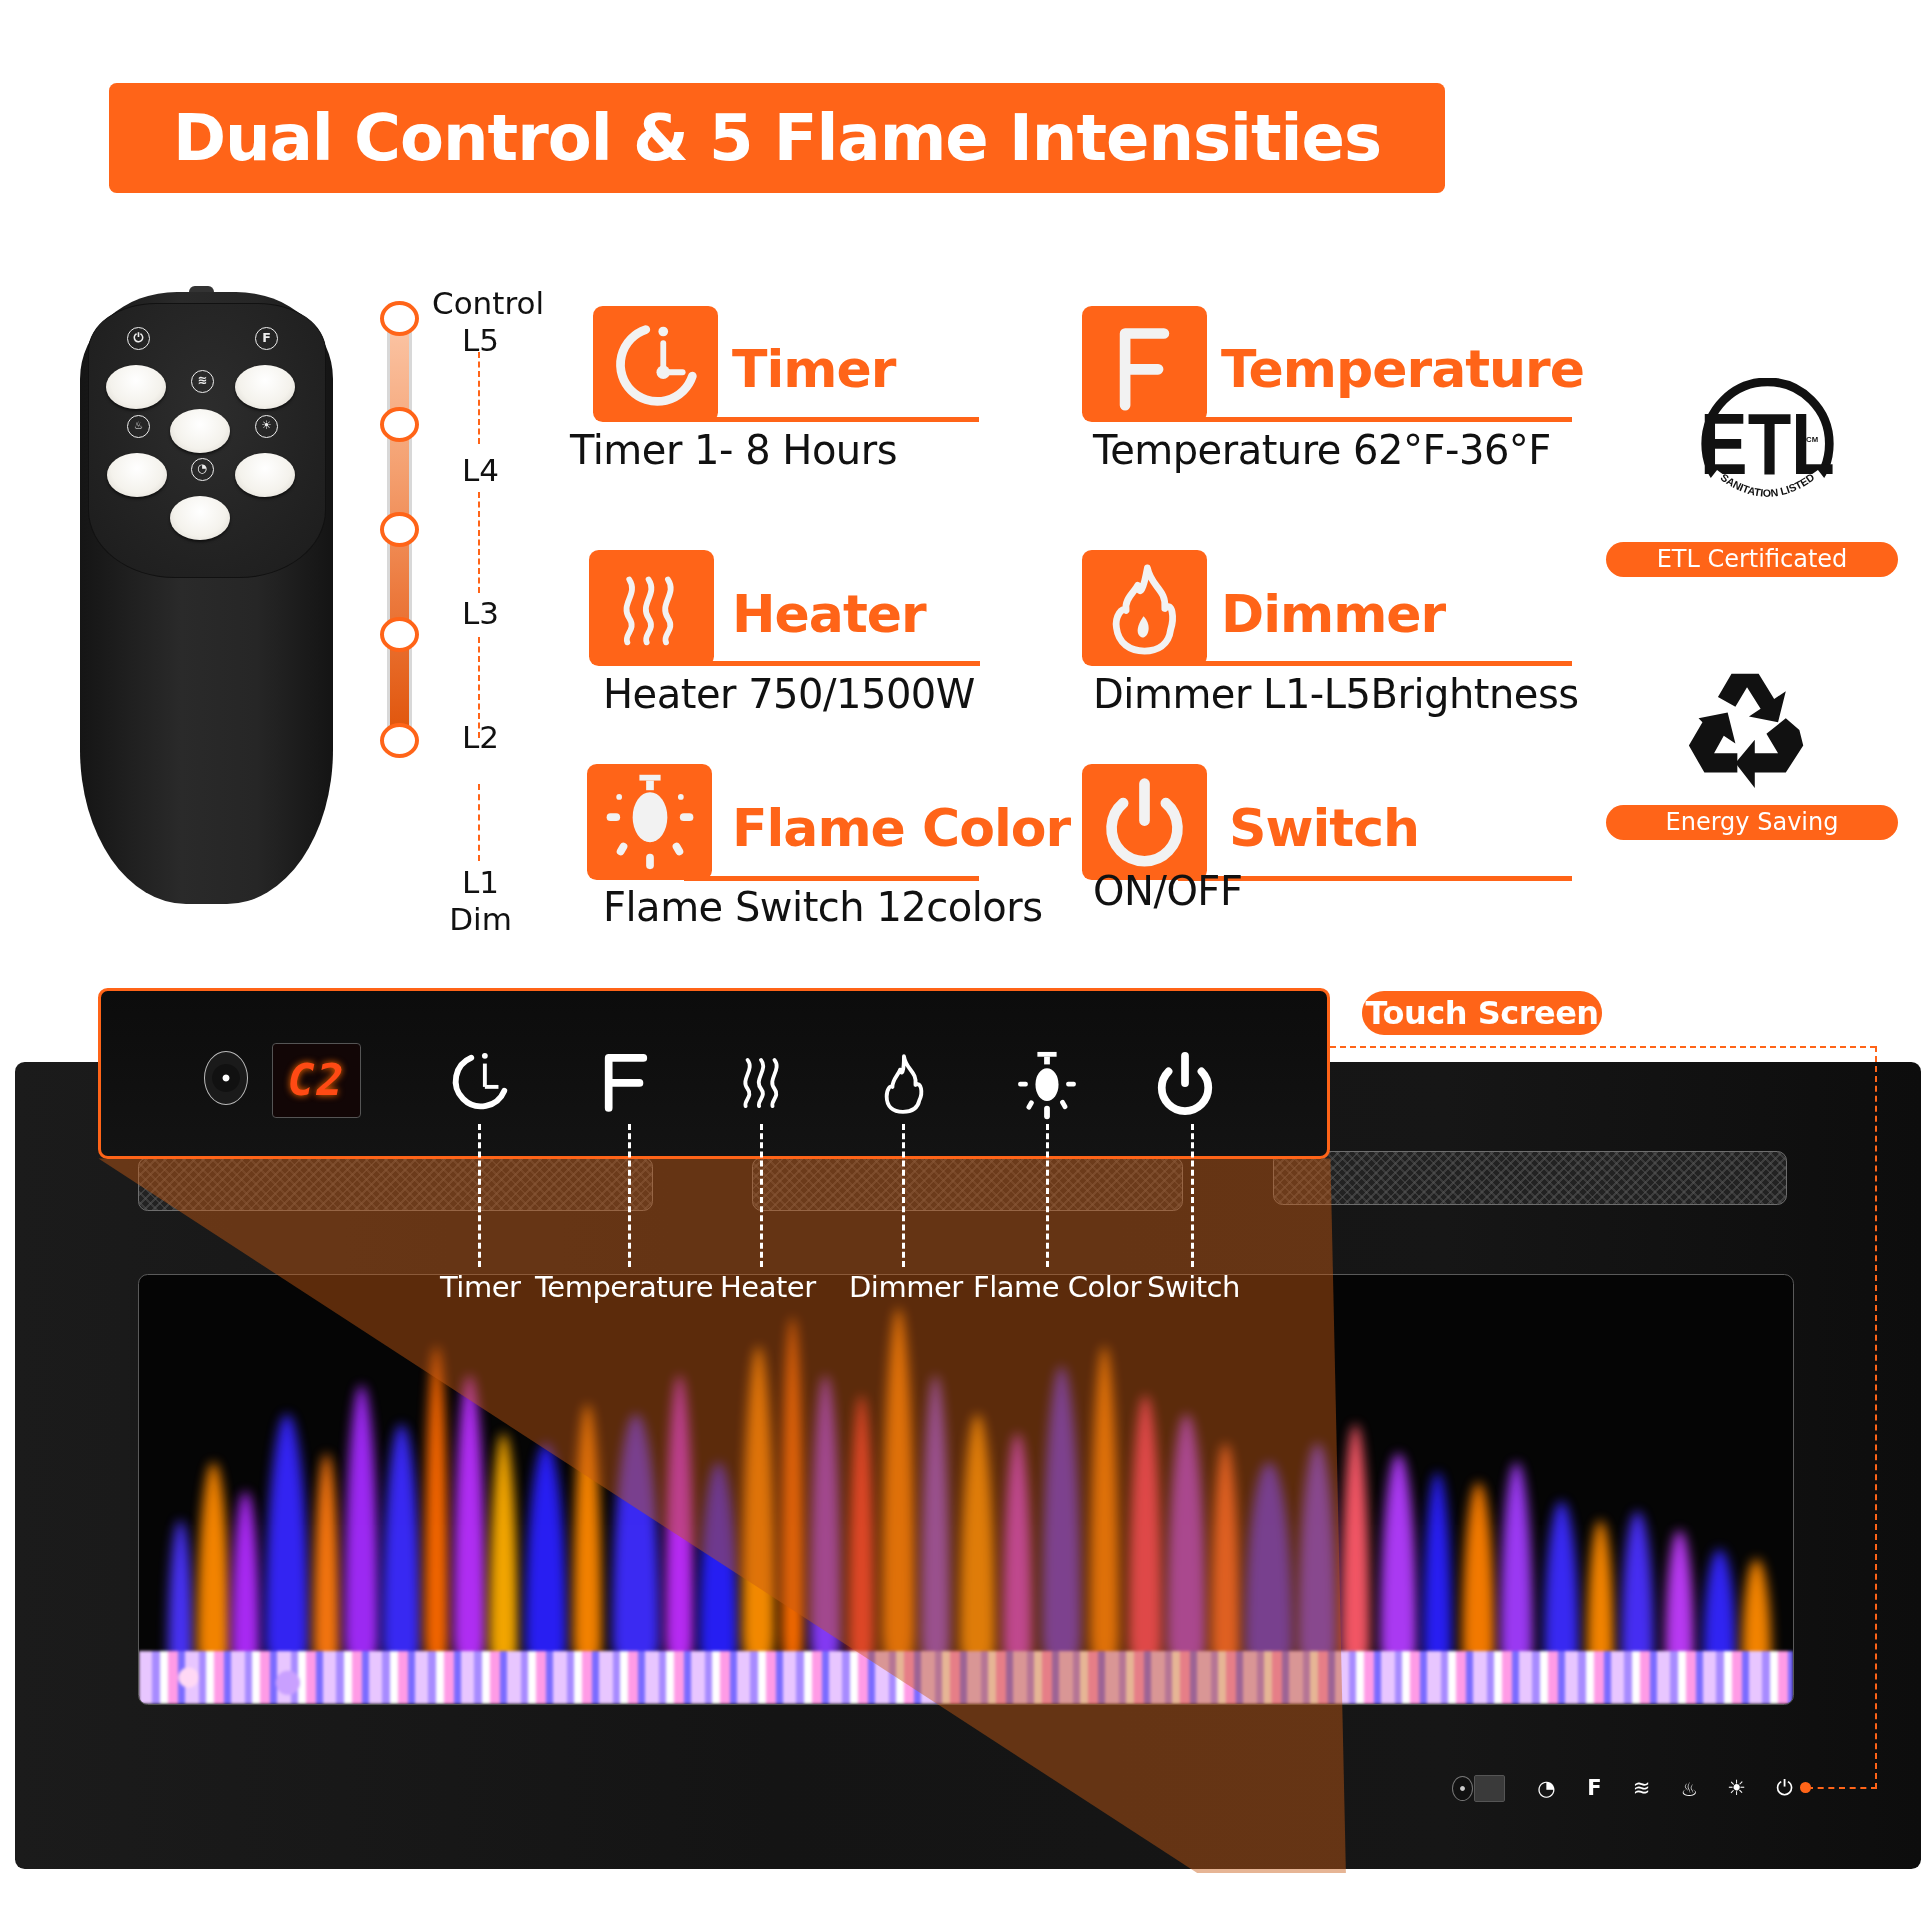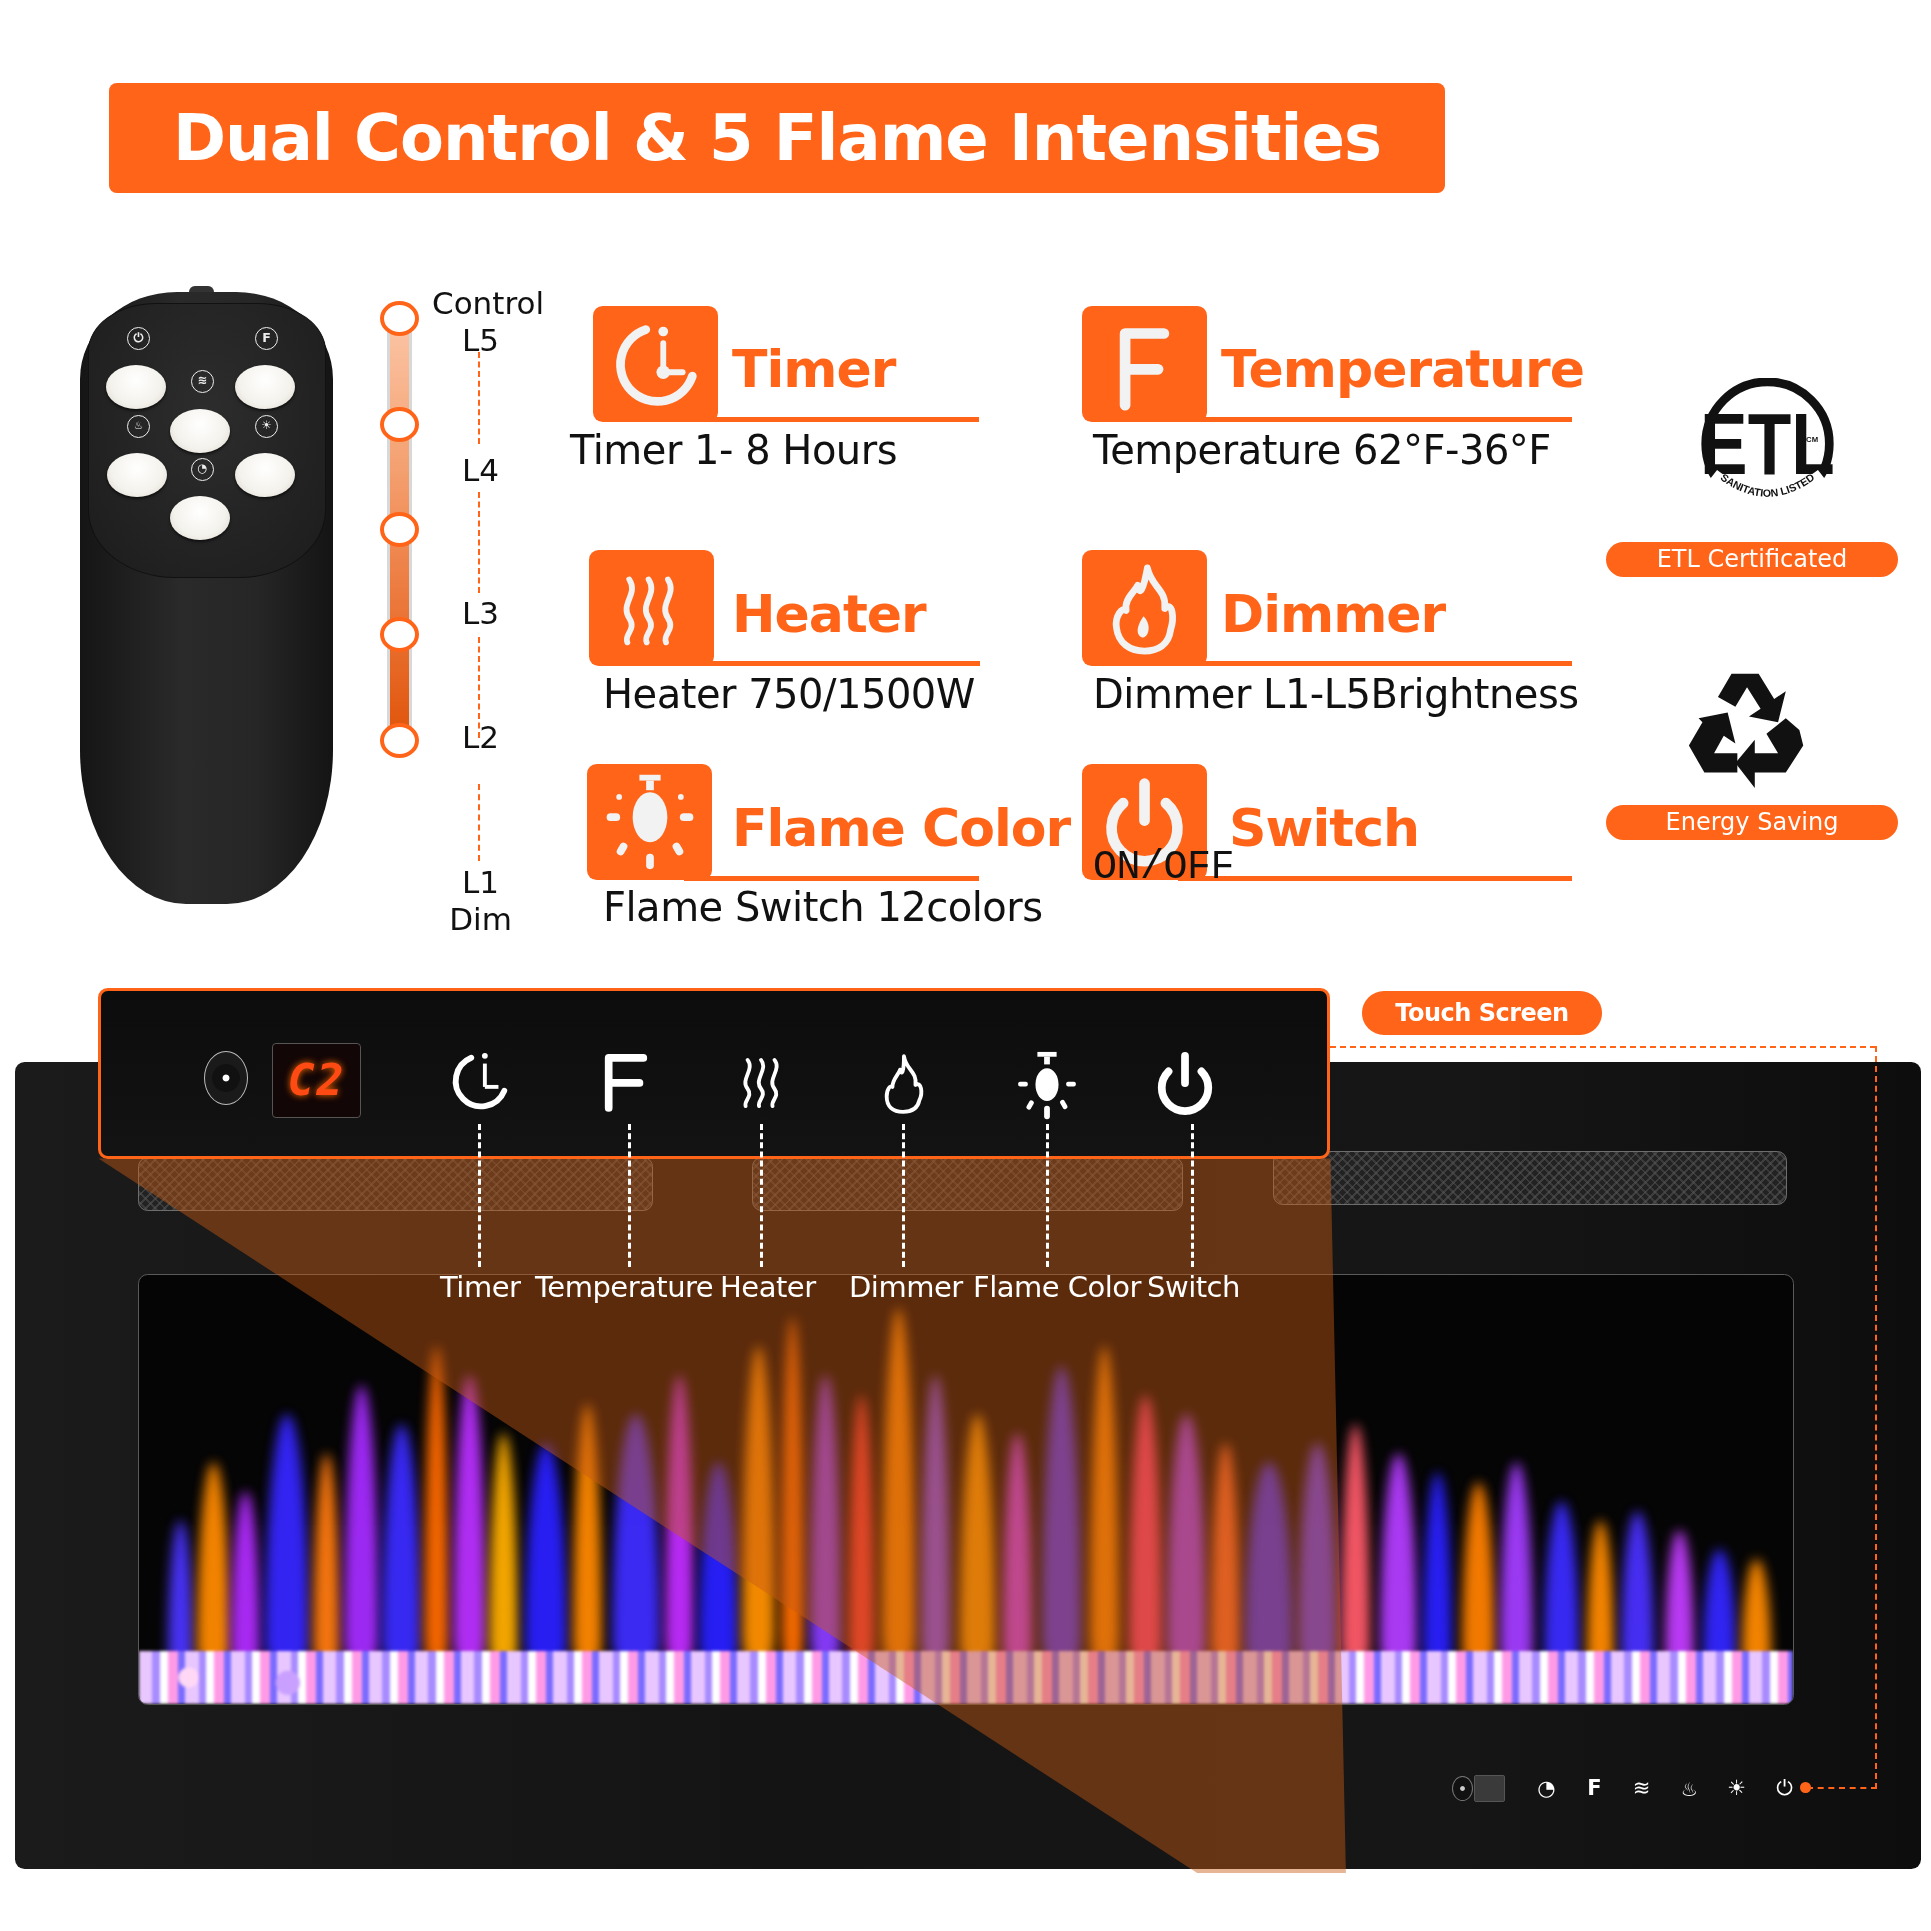--- a/index.html
+++ b/index.html
@@ -53,21 +53,21 @@
     .wedge { left: 0; top: 0; width: 1931px; height: 1931px; pointer-events: none; }
 
     .inset { left: 98px; top: 988px; width: 1232px; height: 171px; background: linear-gradient(180deg,#0c0c0c,#131313); border: 3.9px solid #ff6418; border-radius: 9.7px; }
     .knob { width: 44px; height: 54px; border-radius: 50%; border: 1.9px solid #bbb; background: radial-gradient(circle,#fff 0 2.9px,#111 3.9px 13.5px,#1a1a1a 14.5px); }
     .led { width: 89px; height: 75px; background: #120606; border: 1.9px solid #555; border-radius: 3.9px; color: #ff4a14; font-family: "DejaVu Sans Mono", monospace;
       font-weight: bold; font-size: 45px; line-height: 71px; text-align: center; letter-spacing: 1.9px; text-shadow: 0 0 7.7px #ff6a00; font-style: italic; }
     .panel-icon { color: #fff; text-align: center; }
     .vdash { width: 0; border-left: 3.9px dashed #ffffff; }
     .ctl-label { color: #fff; font-size: 29px; line-height: 33px; white-space: nowrap; letter-spacing: -0.5px; }
 
-    .touch-badge { left: 1362px; top: 991px; width: 240px; height: 44px; background: #ff6418; border-radius: 23px; color: #fff; font-weight: bold; font-size: 24px;
+    .touch-badge { left: 1362px; top: 991px; width: 240px; height: 44px; background: #ff6418; border-radius: 23px; color: #fff; font-weight: bold; font-size: 32px;
       text-align: center; line-height: 44px; letter-spacing: -0.5px; }
     .dash-h { height: 0; border-top: 2.9px dashed #ff6418; }
     .dash-v { width: 0; border-left: 2.9px dashed #ff6418; }
 
     .mini-icon { color: #fff; font-size: 21px; text-align: center; width: 25px; line-height: 25px; }
   </style>
 </head>
 <body>
 
 <div class="abs header-bar">
@@ -175,21 +175,21 @@
 <div class="abs feat-desc" style="left:603px;top:884px;">Flame Switch 12colors</div>
 
 <div class="abs feat-box" style="left:1082px;top:764px;">
   <svg width="97" height="97" viewBox="0 0 100 100">
       <path d="M28 30 A34 34 0 1 0 72 30" fill="none" stroke="#f2f2f2" stroke-width="11" stroke-linecap="round"></path>
       <line x1="50" y1="10" x2="50" y2="48" stroke="#f2f2f2" stroke-width="11" stroke-linecap="round"></line>
     </svg>
 </div>
 <div class="abs feat-line" style="left:1178px;top:876px;width:394px;"></div>
 <div class="abs feat-title" style="left:1229px;top:799px;">Switch</div>
-<div class="abs feat-desc" style="left:1093px;top:845px;font-family:Liberation Mono, monospace;">ON/OFF</div>
+<div class="abs feat-desc" style="left:1093px;top:868px;">ON/OFF</div>
 
 <div class="abs" style="left:1697px;top:378px;width:141px;height:141px;">
   <svg width="141" height="141" viewBox="0 0 146 146">
     <circle cx="73" cy="68" r="64" fill="none" stroke="#111" stroke-width="9"></circle>
     <text x="73" y="100" text-anchor="middle" font-family="Liberation Sans, sans-serif" font-weight="bold" font-size="82" fill="#111" transform="scale(0.9,1.1) translate(8,-10)">ETL</text>
     <text x="113" y="66" font-family="Liberation Sans, sans-serif" font-size="8" font-weight="bold" fill="#111">CM</text>
     <path d="M14 104 Q73 150 132 104" fill="none" stroke="#fff" stroke-width="22"></path>
     <text font-family="Liberation Sans, sans-serif" font-size="11" font-weight="bold" fill="#111"><textPath href="#etlarc" startOffset="50%" text-anchor="middle">SANITATION LISTED</textPath></text>
     <path id="etlarc" d="M18 100 Q73 146 128 100" fill="none"></path>
   </svg>

